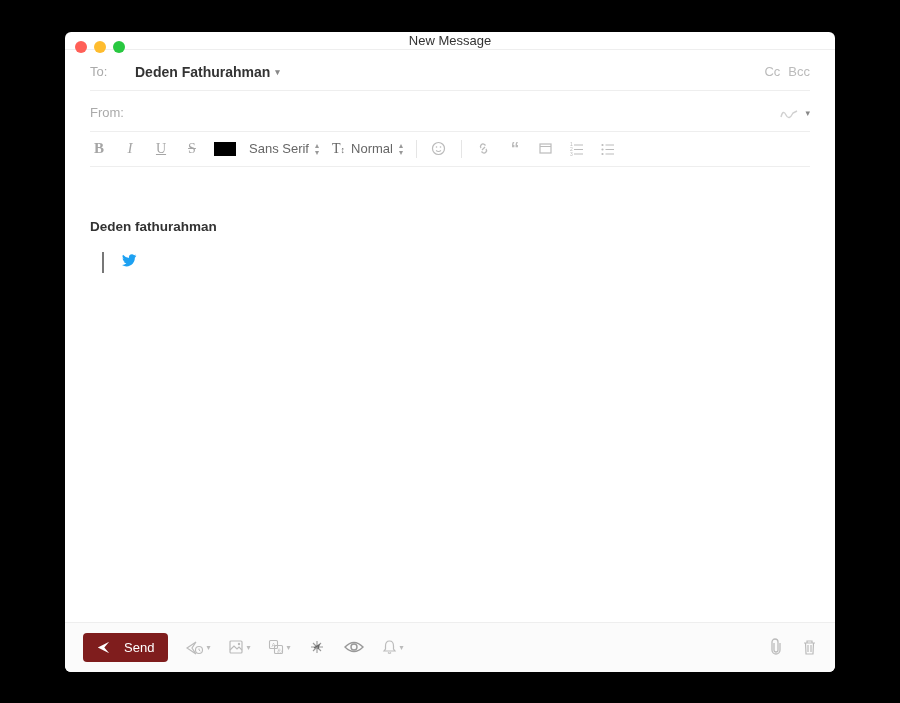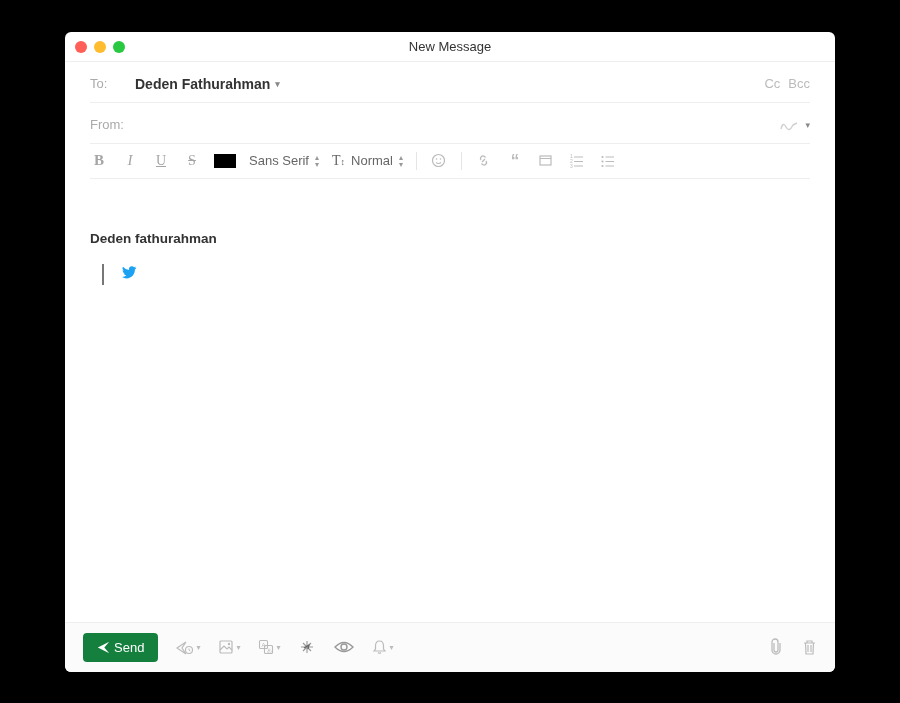--- a/index.html
+++ b/index.html
@@ -17,21 +17,21 @@
       height: 640px;
       background: #fff;
       border-radius: 6px;
       box-shadow: 0 10px 40px rgba(0,0,0,0.5);
       display: flex;
       flex-direction: column;
       overflow: hidden;
       position: relative;
     }
     .titlebar {
-      height: 30px;
+      height: 18px;
       display: flex;
       align-items: center;
       justify-content: center;
       position: relative;
       border-bottom: 1px solid #eee;
     }
     .traffic-lights {
       position: absolute;
       left: 10px;
       top: 9px;
@@ -167,29 +167,29 @@
     .bottom-bar {
       height: 50px;
       border-top: 1px solid #eee;
       background: #fbfbfb;
       display: flex;
       align-items: center;
       padding: 0 18px;
       gap: 18px;
     }
     .send-btn {
-      background: #15803d;
+      background: #7f1d1d;
       color: #fff;
       border: none;
       border-radius: 4px;
       padding: 7px 14px;
       font-size: 13px;
       display: flex;
       align-items: center;
-      gap: 4px;
+      gap: 14px;
       cursor: pointer;
     }
     .bb-icon {
       color: #bbb;
       display: flex;
       align-items: center;
       cursor: pointer;
       gap: 2px;
     }
     .bb-right {

